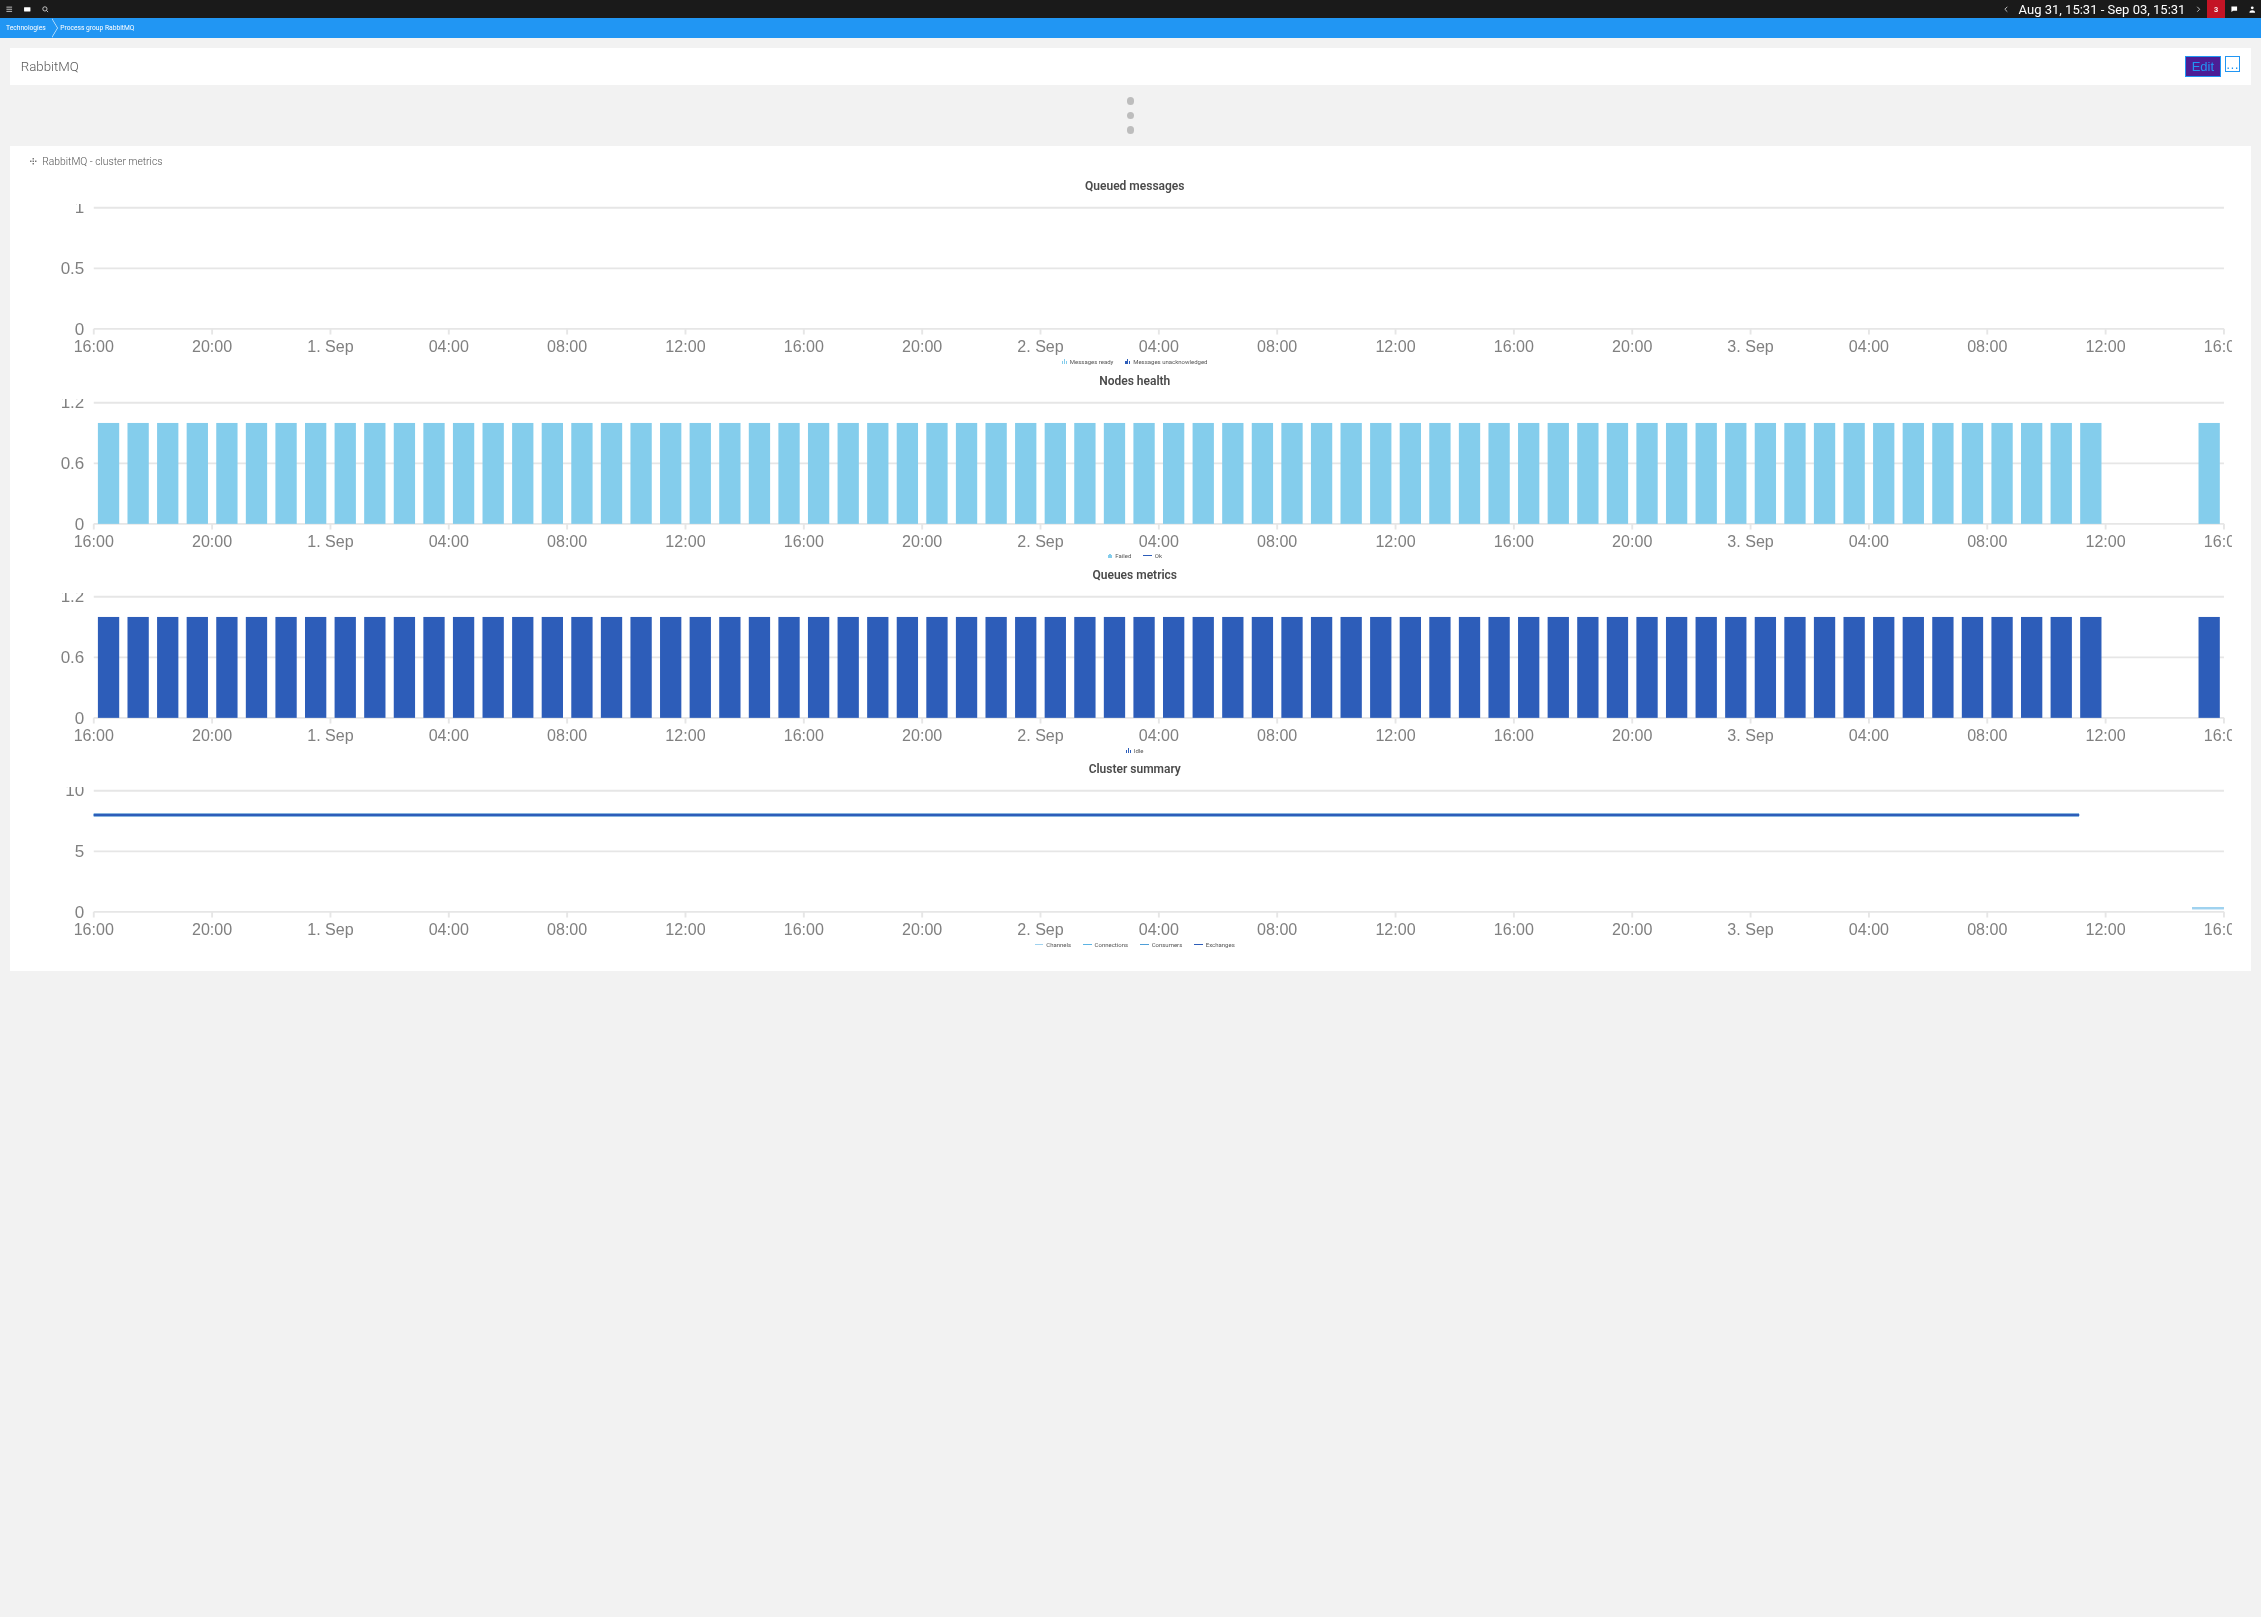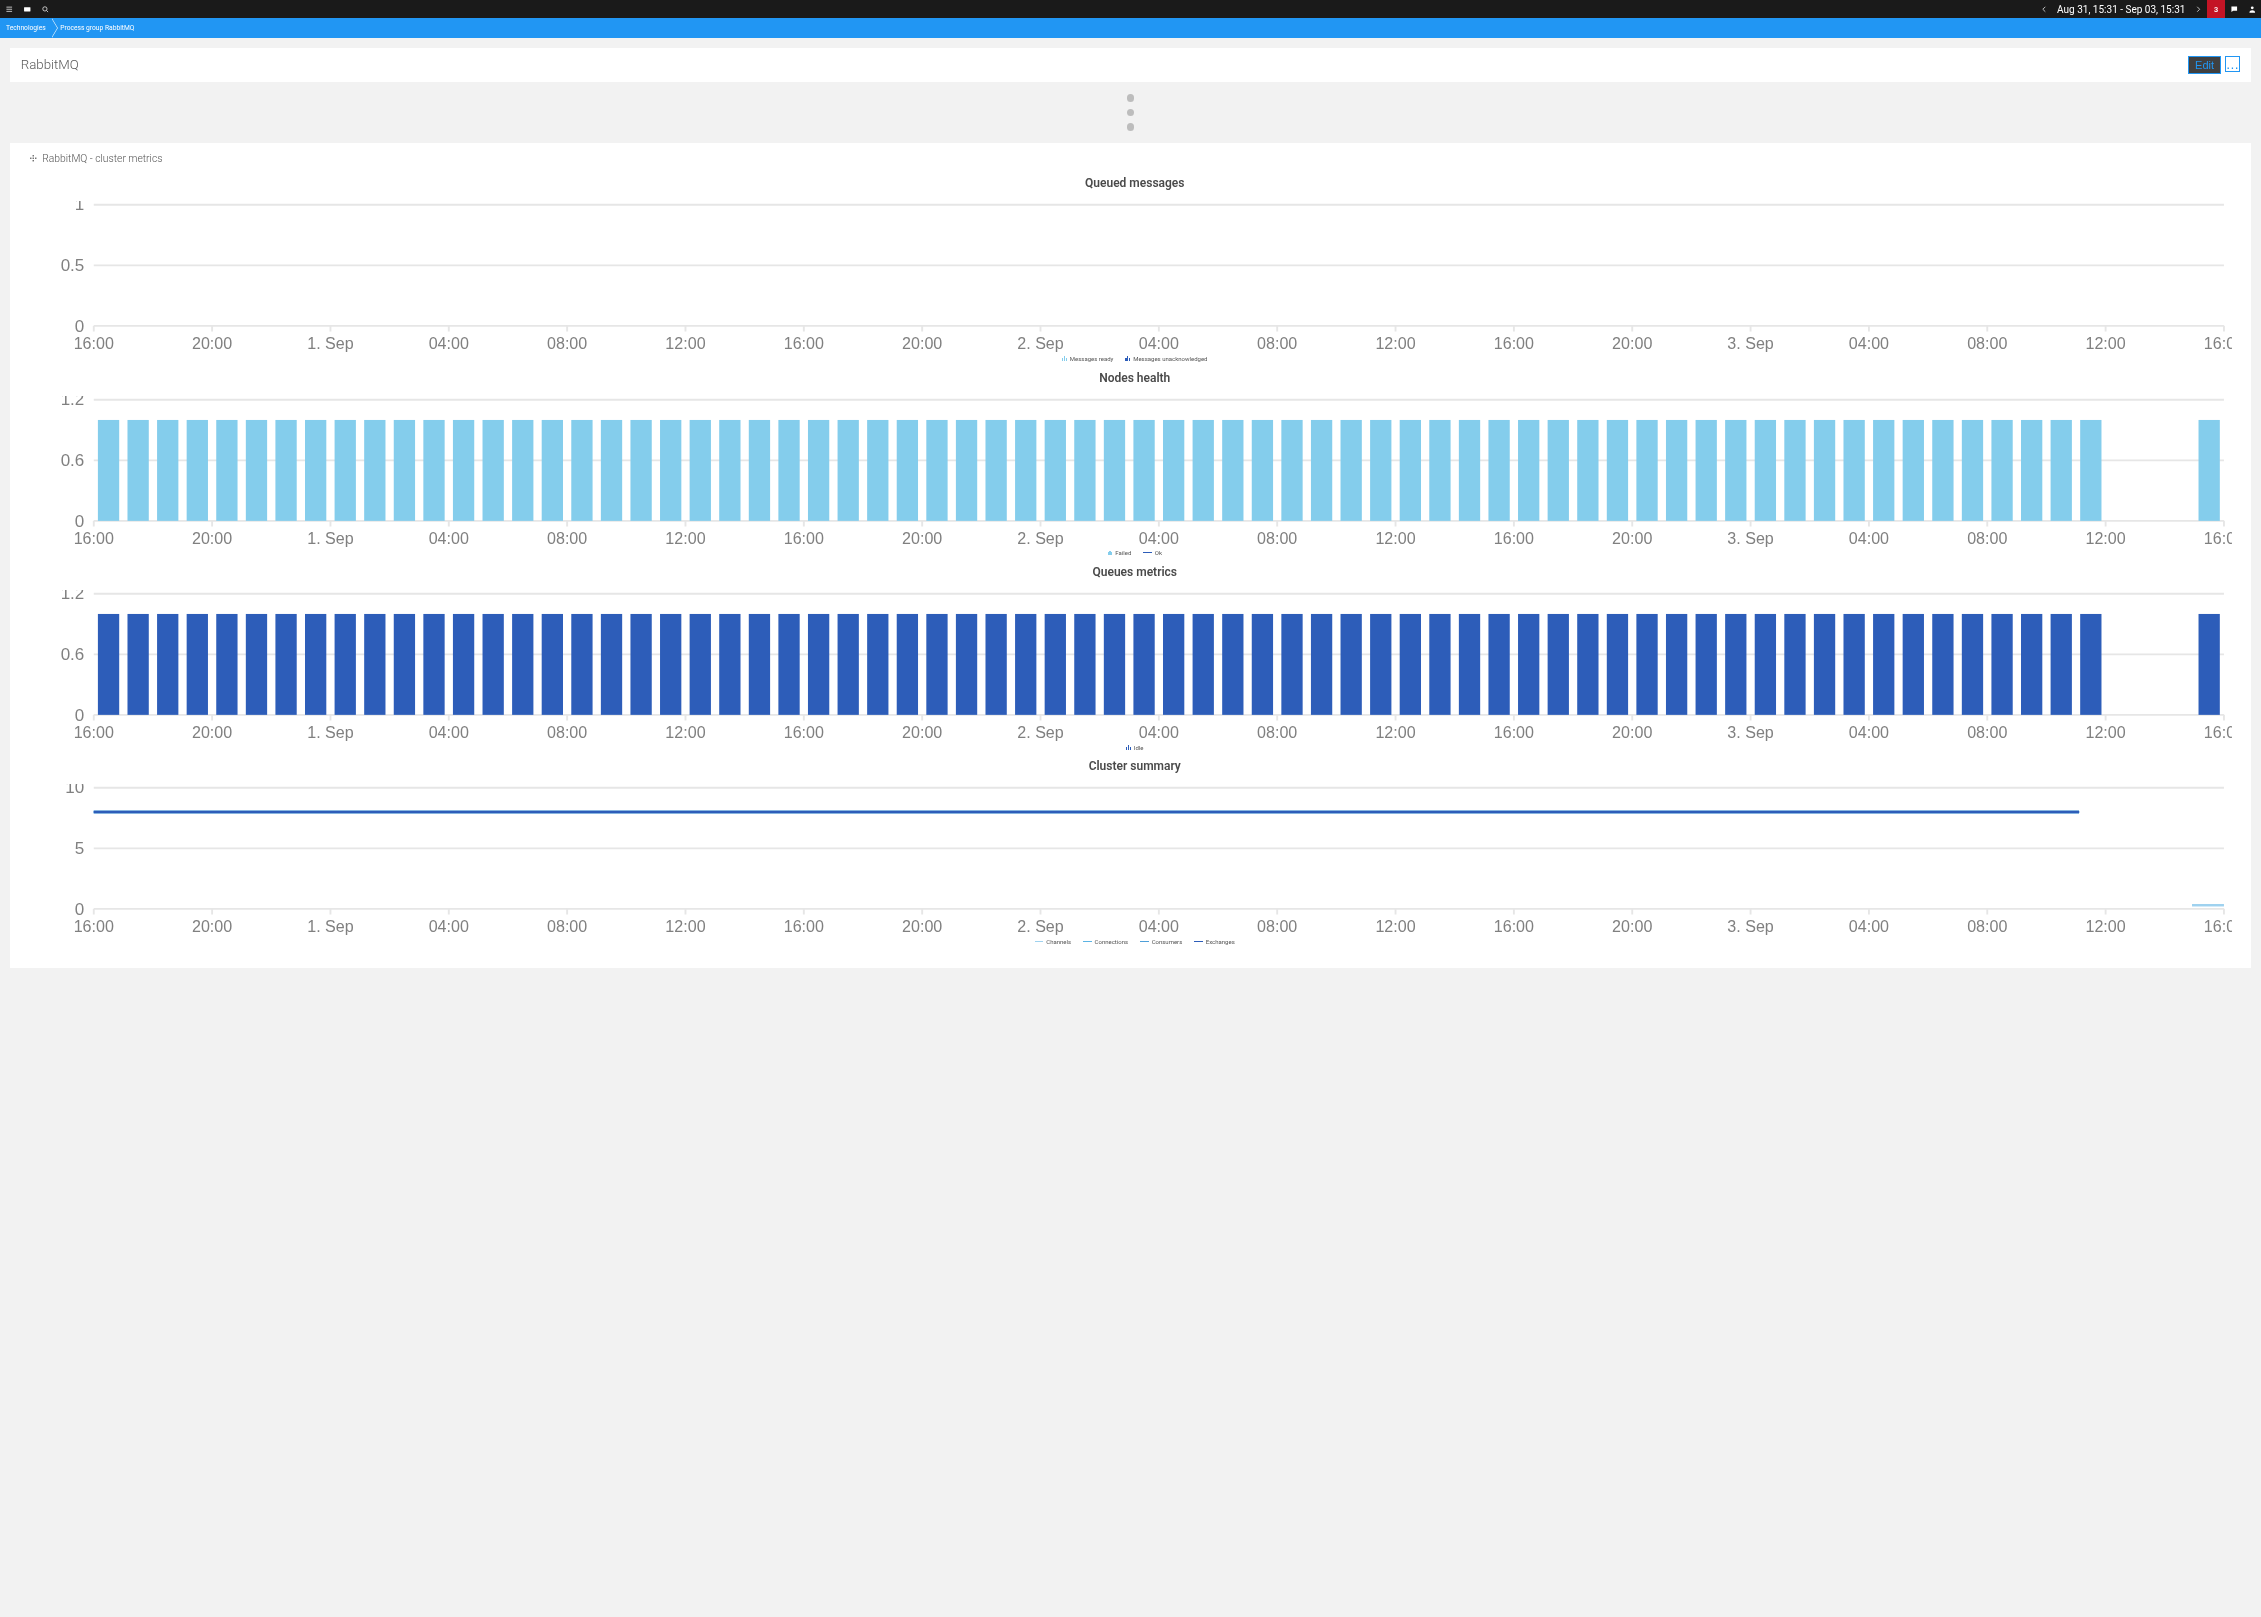--- a/index.html
+++ b/index.html
@@ -35,21 +35,21 @@
   .header-spacer { flex: 1; }
   .hb-btn {
     width: 18px; height: 18px;
     display: flex; align-items: center; justify-content: center;
     cursor: pointer;
     color: #fff;
   }
   .hb-btn svg { width: 8.5px; height: 8.5px; stroke: currentColor; fill: none; }
   .hb-btn svg.filled { fill: currentColor; stroke: none; }
   .time-range {
-    font-size: 10px;
+    font-size: 13px;
     padding: 0 3.6px;
     display: flex; align-items: center;
     height: 18px;
     white-space: nowrap;
   }
   .alert-badge {
     background: var(--red);
     width: 18px; height: 18px;
     display: flex; align-items: center; justify-content: center;
     font-size: 7.3px; font-weight: 600;
@@ -102,22 +102,22 @@
   .title-card h1 {
     margin: 0;
     font-weight: 300;
     font-size: 13.3px;
     color: #5a5a5a;
   }
   .title-actions { margin-left: auto; display: flex; gap: 3.6px; }
   .btn-outline {
     border: 0.6px solid #2196f3;
     color: #2196f3;
-    background: #404040;
-    font-size: 11px;
+    background: #4c1d95;
+    font-size: 13px;
     padding: 1.8px 6px;
     cursor: pointer;
   }
   .btn-square {
     border: 0.6px solid #2196f3;
     color: #2196f3;
     background: #fff;
     width: 15.7px; height: 15.7px;
     display: flex; align-items: center; justify-content: center;
     cursor: pointer;

